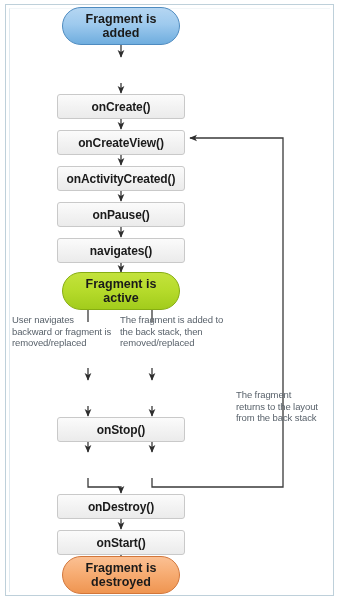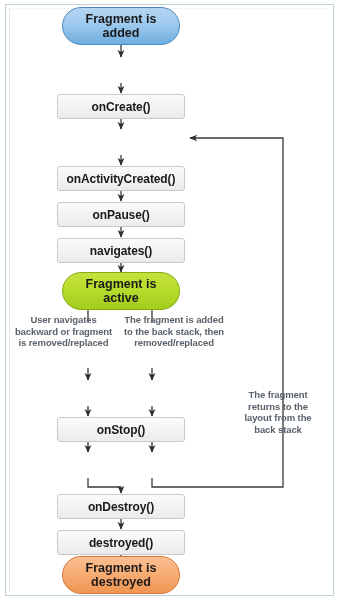--- a/index.html
+++ b/index.html
@@ -86,22 +86,22 @@
   }
   .pill-destroyed {
     background: linear-gradient(to bottom, #fbc093 0%, #f7ad74 45%, #ef9551 100%);
     border: 1px solid #d2763a;
   }
   .edge-label {
     position: absolute;
     color: #59626b;
     font-size: 9.5px;
     line-height: 11.5px;
-    font-weight: 700;
-    text-align: center;
+    font-weight: 400;
+    text-align: left;
     letter-spacing: -0.1px;
   }
   #lbl-left  { left: 12px;  top: 314px; width: 103px; }
   #lbl-right { left: 120px; top: 314px; width: 108px; }
   #lbl-return{ left: 236px; top: 389px; width: 84px; }
 </style>
 </head>
 <body>
 
 <div id="canvas">
@@ -155,20 +155,23 @@
 
   <div class="node pill pill-added" style="top:7px">
     <span>Fragment is<br>added</span>
   </div>
 
 
   <div class="node step" style="top:94px">
     <span>onCreate()</span>
   </div>
 
+  <div class="node step" style="top:130px">
+    <span>onCreateView()</span>
+  </div>
 
   <div class="node step" style="top:166px">
     <span>onActivityCreated()</span>
   </div>
 
   <div class="node step" style="top:202px">
     <span>onPause()</span>
   </div>
 
   <div class="node step" style="top:238px">
@@ -189,20 +192,20 @@
   </div>
 
 
   <div class="edge-label" id="lbl-return">The fragment returns to the layout from the back stack</div>
 
   <div class="node step" style="top:494px">
     <span>onDestroy()</span>
   </div>
 
   <div class="node step" style="top:530px">
-    <span>destroyed()</span>
+    <span>onStart()</span>
   </div>
 
   <div class="node pill pill-destroyed" style="top:556px">
     <span>Fragment is<br>destroyed</span>
   </div>
 
 </div>
 
 </body></html>

